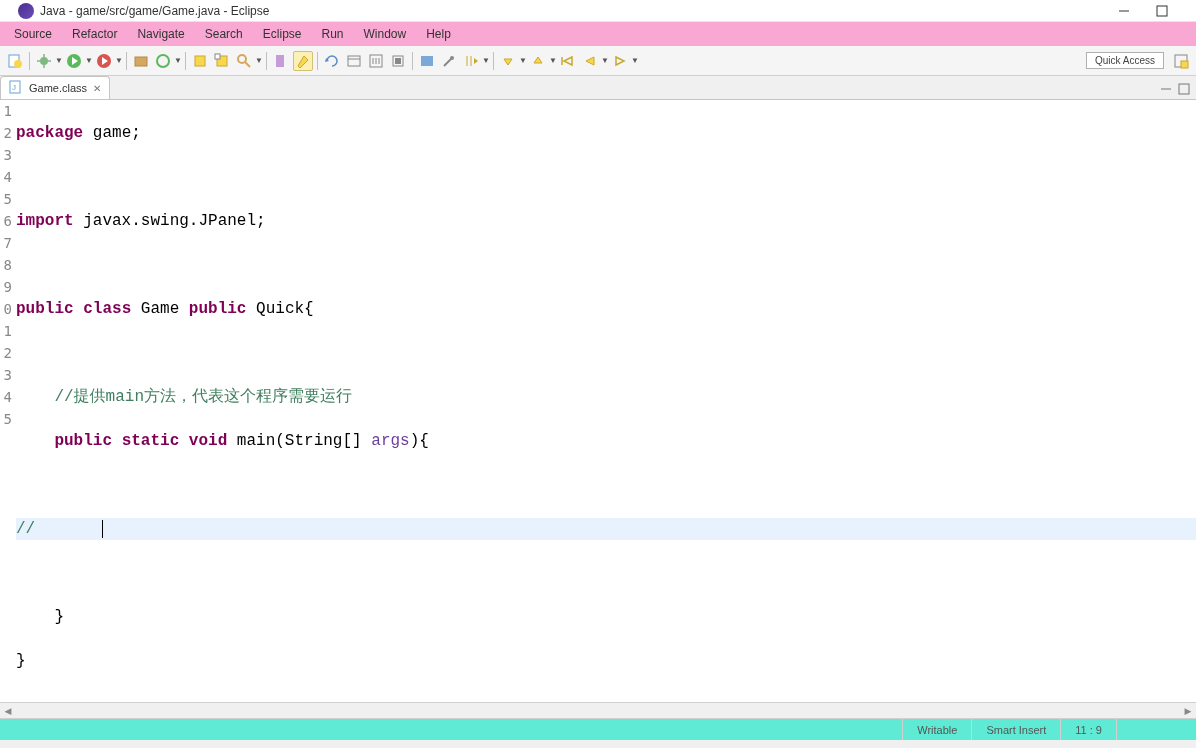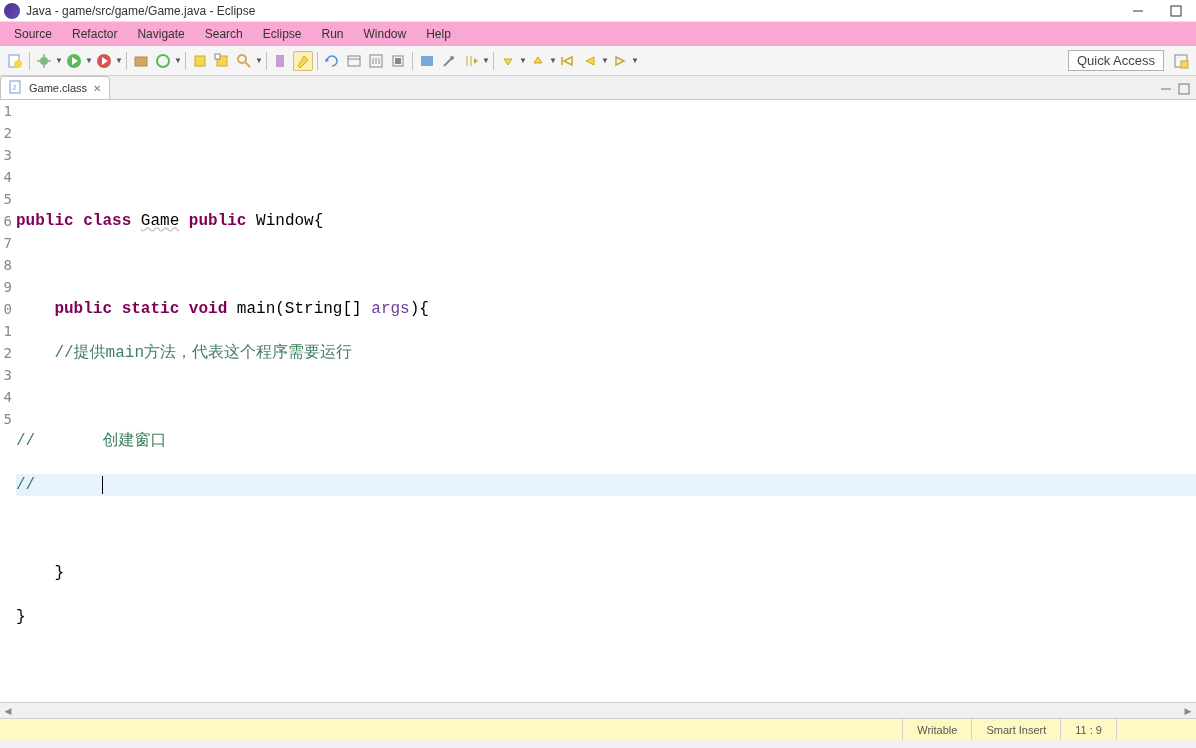--- a/index.html
+++ b/index.html
@@ -1,62 +1,62 @@
 <!DOCTYPE html>
 <html><head>
 <meta charset="utf-8">
 <style>
   * { box-sizing: border-box; margin: 0; padding: 0; }
   html, body { width: 1196px; height: 748px; font-family: "Segoe UI", Tahoma, sans-serif; font-size: 12px; background: #f0f0f0; overflow: hidden; }
   
   
-  .titlebar { height: 22px; background: #fff; display: flex; align-items: center; padding: 0 4px; border-bottom: 1px solid #e5e5e5; }
+  .titlebar { height: 22px; background: #fff; display: flex; align-items: center; padding: 0 18px; border-bottom: 1px solid #e5e5e5; }
   .titlebar-icon { width: 16px; height: 16px; background: linear-gradient(135deg,#4a2e8f,#6b4db8); border-radius: 50%; margin-right: 6px; }
   .titlebar-text { flex: 1; font-size: 12px; color: #333; }
   .win-controls { display: flex; gap: 18px; padding-right: 6px; }
   .win-btn { width: 20px; height: 14px; display: flex; align-items: center; justify-content: center; cursor: pointer; }
   
   
   .menubar { height: 24px; background: #f9a8d4; display: flex; align-items: center; padding: 0 4px; }
   .menu-item { padding: 3px 10px; cursor: pointer; color: #333; }
   
   
   .toolbar { height: 30px; background: #f5f5f5; display: flex; align-items: center; padding: 0 4px; border-bottom: 1px solid #d0d0d0; }
   .tb-btn { width: 20px; height: 20px; display: flex; align-items: center; justify-content: center; cursor: pointer; margin: 0 1px; border-radius: 2px; }
   .tb-sep { width: 1px; height: 18px; background: #c0c0c0; margin: 0 3px; }
   .tb-drop { width: 8px; font-size: 8px; color: #555; cursor: pointer; }
-  .quick-access { margin-left: auto; border: 1px solid #b0b0b0; padding: 2px 8px; background: #fff; font-size: 13px; color: #444; cursor: text; }
+  .quick-access { margin-left: auto; border: 1px solid #b0b0b0; padding: 2px 8px; background: #fff; font-size: 10px; color: #444; cursor: text; }
   .persp-btn { width: 22px; height: 22px; margin-left: 6px; display: flex; align-items: center; justify-content: center; cursor: pointer; border: 1px solid transparent; }
   
   
   .tabbar { height: 24px; background: #f0f0f0; display: flex; align-items: flex-end; border-bottom: 1px solid #c5c5c5; position: relative; }
   .tab { display: flex; align-items: center; padding: 3px 8px; background: #fff; border: 1px solid #c5c5c5; border-bottom: none; border-radius: 4px 4px 0 0; font-size: 11px; color: #333; cursor: pointer; gap: 6px; }
   .tab-close { font-size: 10px; color: #777; cursor: pointer; }
   .tab-right { margin-left: auto; display: flex; gap: 4px; padding-right: 4px; align-items: center; padding-bottom: 2px;}
   .tab-right-btn { width: 14px; height: 14px; cursor: pointer; }
   
   
   .editor { display: flex; background: #fff; height: 602px; }
   .gutter { width: 12px; background: #fff; color: #888; font-family: "Consolas", monospace; font-size: 14px; line-height: 22px; text-align: right; padding-top: 0; user-select: none; }
   .code { flex: 1; font-family: "Consolas","Courier New",monospace; font-size: 16px; line-height: 22px; white-space: pre; position: relative; padding-left: 4px; }
   .code-line { height: 22px; }
   .line-highlight { background: #e8f2fe; width: 100%; }
   .kw-purple { color: #7f0055; font-weight: bold; }
   .comment { color: #3f7f5f; }
   .plain { color: #000; }
-  .underline { text-decoration: underline; text-decoration-color: #ccc; text-decoration-style: wavy; }
+  .underline { text-decoration-color: #ccc; text-decoration-style: wavy; }
   .cursor { display: inline-block; width: 1px; height: 18px; background: #000; vertical-align: middle; }
   
   
   .hscroll { height: 16px; background: #f0f0f0; border-top: 1px solid #d0d0d0; display: flex; align-items: center; }
   .scroll-arrow { width: 16px; height: 14px; display: flex; align-items: center; justify-content: center; cursor: pointer; color: #888; font-size: 9px;}
   .scroll-track { flex: 1; height: 14px; }
   
   
-  .statusbar { height: 22px; background: #fef9c3; border-top: 1px solid #d0d0d0; display: flex; align-items: center; font-size: 11px; color: #555; }
+  .statusbar { height: 22px; background: #5eead4; border-top: 1px solid #d0d0d0; display: flex; align-items: center; font-size: 11px; color: #555; }
   .status-cell { padding: 0 14px; border-left: 1px solid #d0d0d0; height: 100%; display: flex; align-items: center; }
   .status-spacer { flex: 1; }
   
   
   .ico { display: inline-block; }
 </style>
 </head>
 <body>
 
 <div class="titlebar">
@@ -280,28 +280,29 @@
     <div>8</div>
     <div>9</div>
     <div>0</div>
     <div>1</div>
     <div>2</div>
     <div>3</div>
     <div>4</div>
     <div>5</div>
   </div>
   <div class="code">
-<div class="code-line"></div>
-<div class="code-line"></div>
-<div class="code-line"><span class="kw-purple">public</span><span class="plain"> </span><span class="kw-purple">class</span><span class="plain"> </span><span class="plain underline">Game</span><span class="plain"> </span><span class="kw-purple">public</span><span class="plain"> Window{</span></div>
-<div class="code-line"></div>
+<div class="code-line"><span class="kw-purple">package</span><span class="plain"> game;</span></div>
+<div class="code-line"></div>
+<div class="code-line"><span class="kw-purple">import</span><span class="plain"> javax.swing.JPanel;</span></div>
+<div class="code-line"></div>
+<div class="code-line"><span class="kw-purple">public</span><span class="plain"> </span><span class="kw-purple">class</span><span class="plain"> </span><span class="plain underline">Game</span><span class="plain"> </span><span class="kw-purple">public</span><span class="plain"> Quick{</span></div>
+<div class="code-line"></div>
+<div class="code-line"><span class="comment">    //提供main方法，代表这个程序需要运行</span></div>
 <div class="code-line"><span class="plain">    </span><span class="kw-purple">public</span><span class="plain"> </span><span class="kw-purple">static</span><span class="plain"> </span><span class="kw-purple">void</span><span class="plain"> main(String[] </span><span class="plain" style="color:#6a3e9c">args</span><span class="plain">){</span></div>
-<div class="code-line"><span class="comment">    //提供main方法，代表这个程序需要运行</span></div>
-<div class="code-line"></div>
-<div class="code-line"><span class="comment">//</span><span class="comment">       创建窗口</span></div>
+<div class="code-line"></div>
 <div class="code-line line-highlight"><span class="comment">//</span><span>       </span><span class="cursor"></span></div>
 <div class="code-line"></div>
 <div class="code-line"><span class="plain">    }</span></div>
 <div class="code-line"><span class="plain">}</span></div>
 <div class="code-line"></div>
   </div>
 </div>
 
 <div class="hscroll">
   <div class="scroll-arrow">◀</div>

